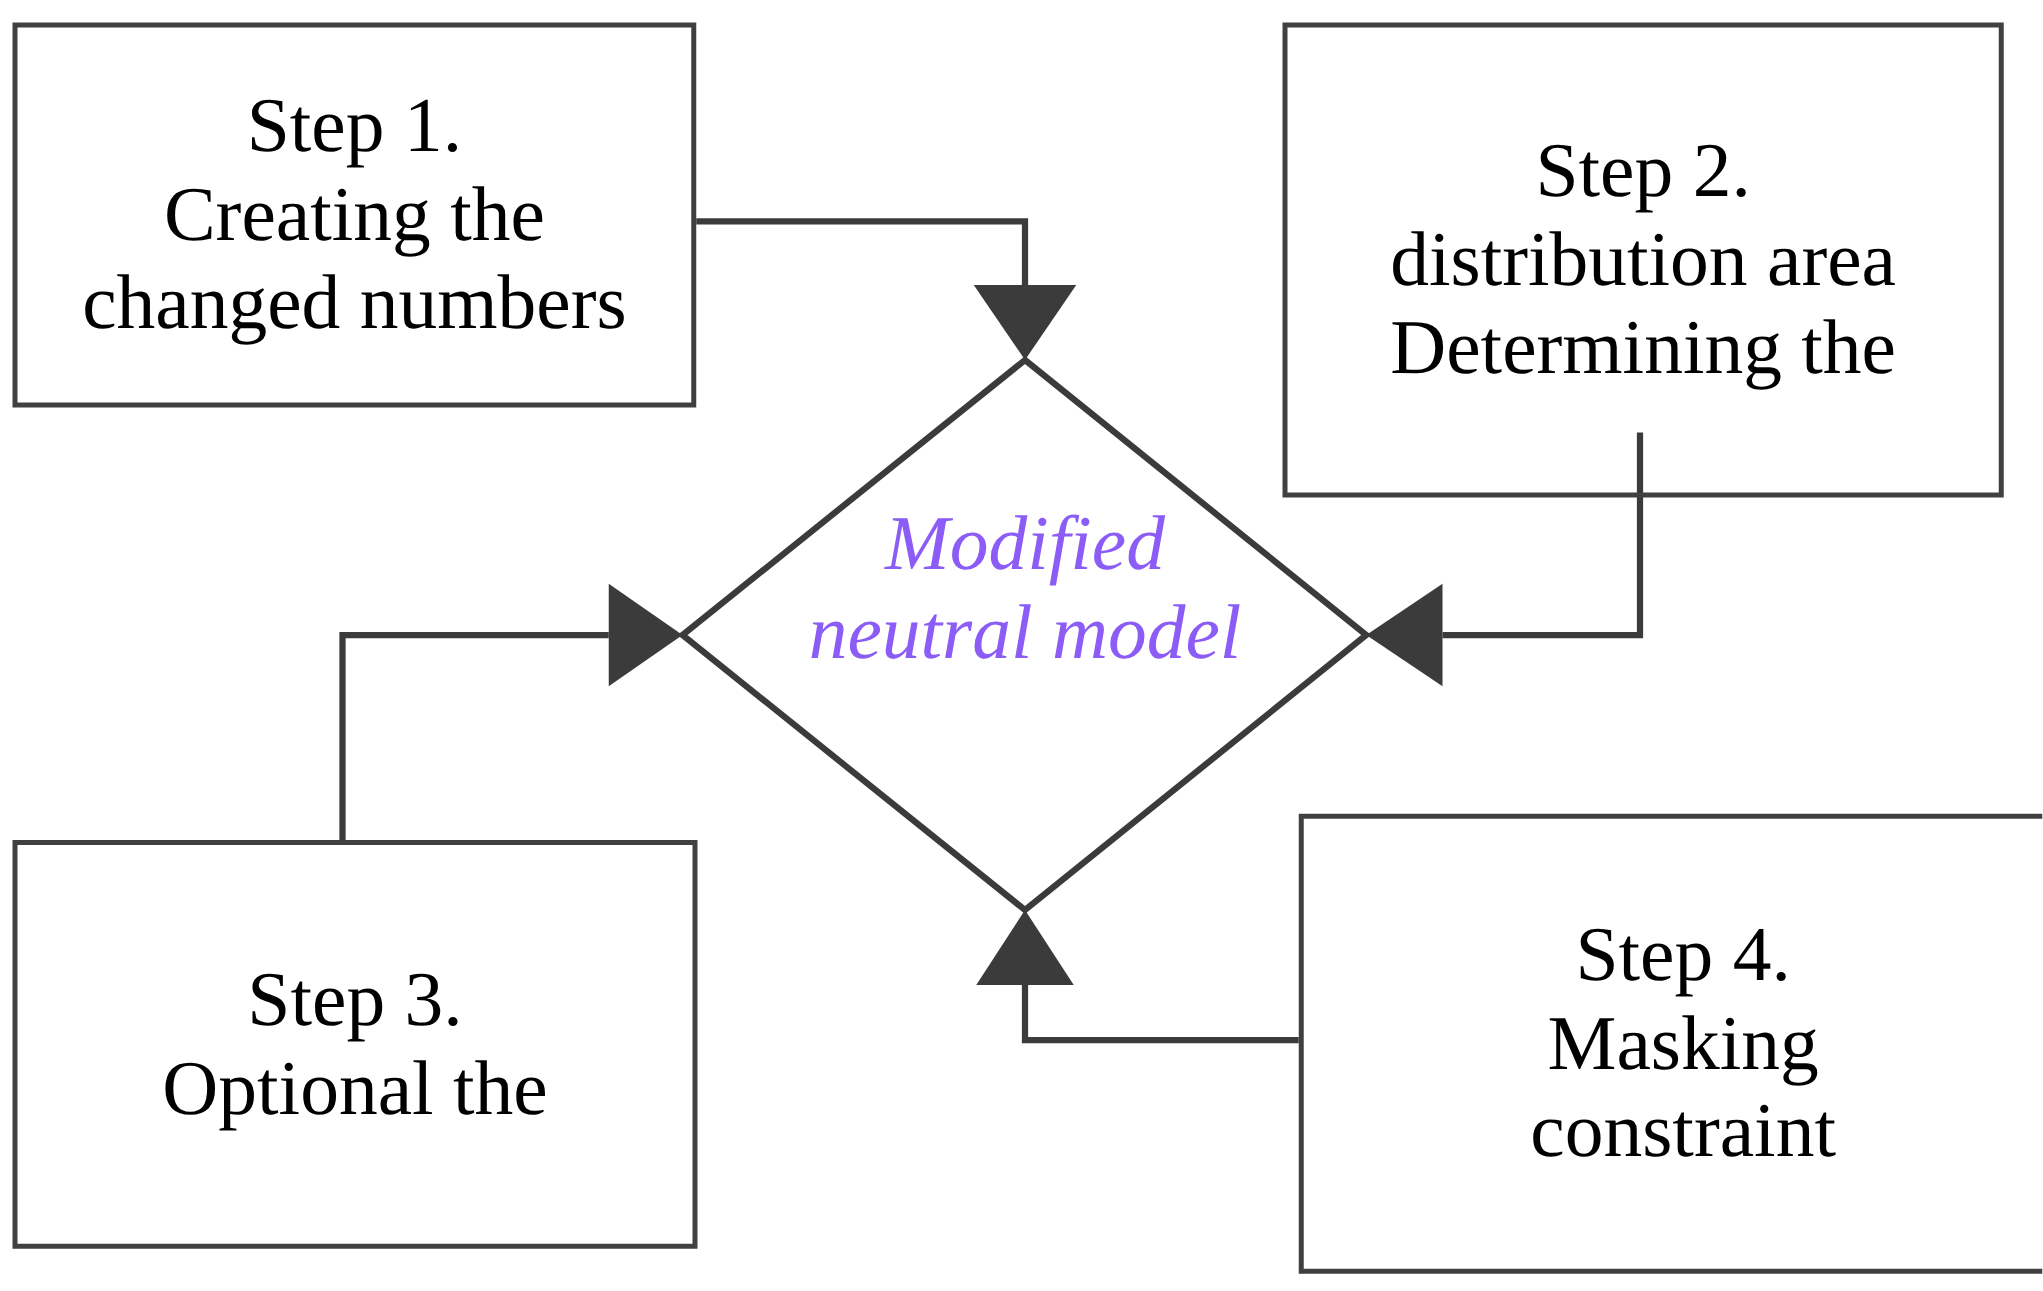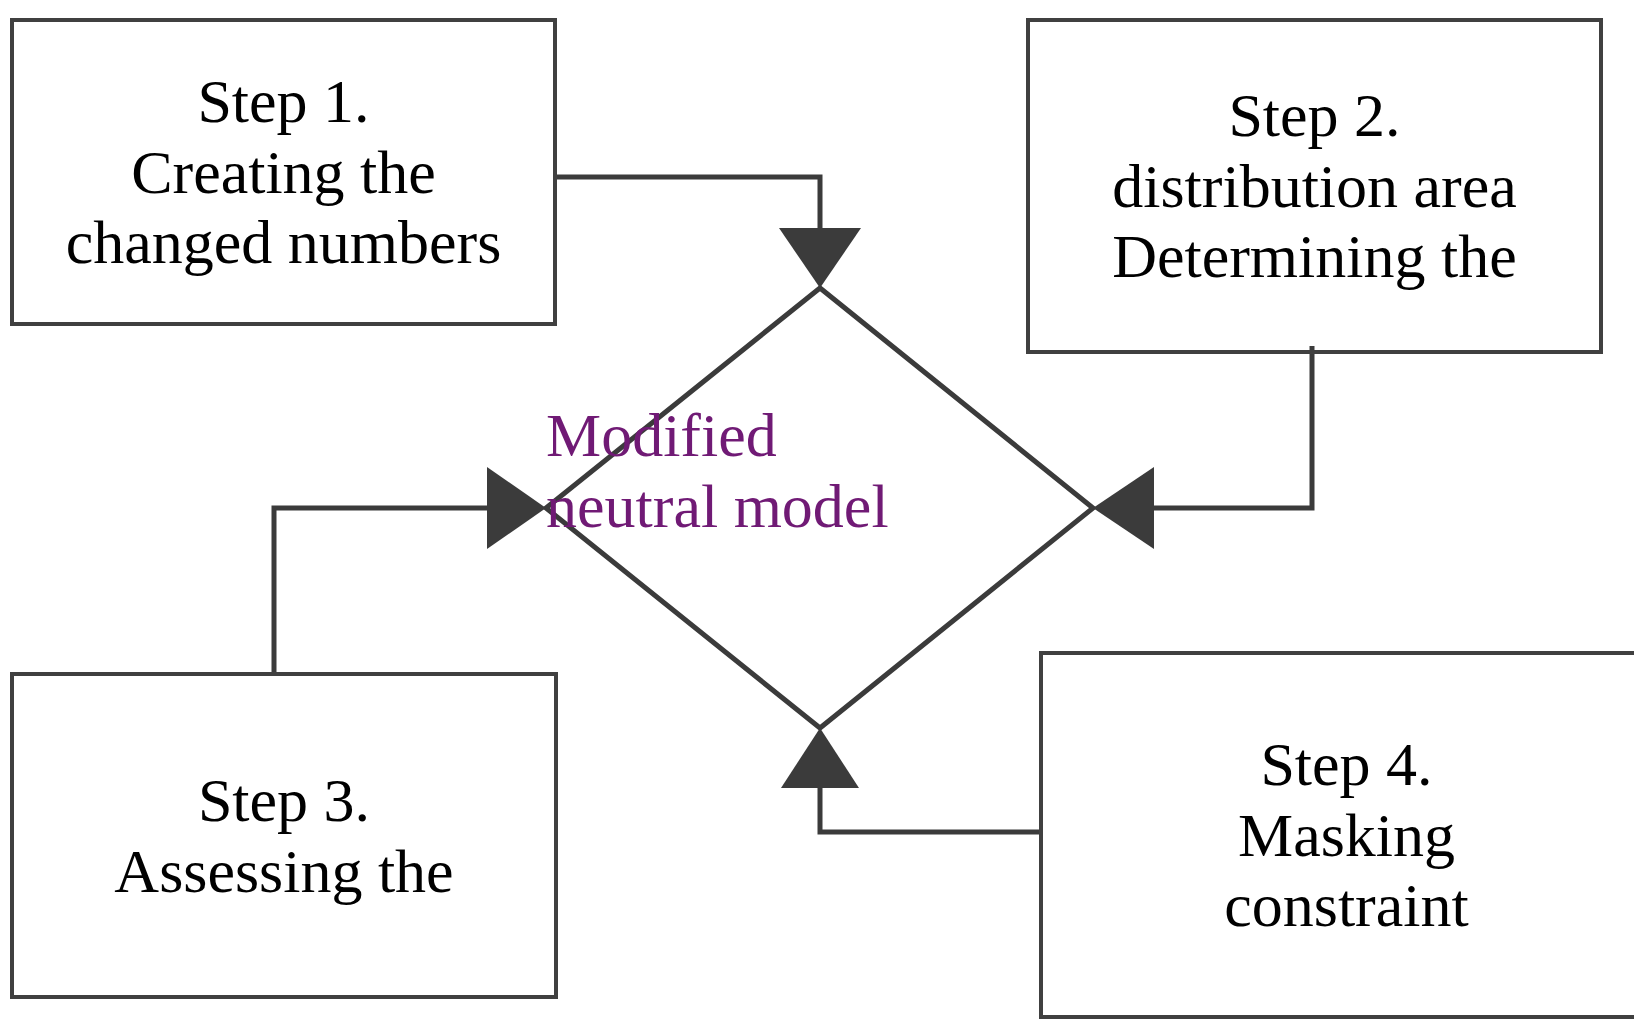--- a/index.html
+++ b/index.html
@@ -33,33 +33,35 @@
     justify-content: center;
     color: #000000;
     line-height: 1.14;
     text-align: center;
   }
   .node-line {
     display: block;
     white-space: nowrap;
   }
   #node-step1 { left: 10px;   top: 18px;  width: 547px; height: 308px; font-size: 62px; }
-  #node-step2 { left: 1026px; top: 18px;  width: 577px; height: 336px; font-size: 62px; text-align: center; }
+  #node-step2 { left: 1026px; top: 18px;  width: 577px; height: 380px; font-size: 62px; text-align: center; }
   #node-step3 { left: 10px;   top: 672px; width: 548px; height: 327px; font-size: 62px; align-items: center; }
   #node-step4 { left: 1039px; top: 651px; width: 615px; height: 368px; font-size: 62px; }
 
   .diamond-label {
     position: absolute;
     left: 546px;
     top: 400px;
     width: 548px;
-    color: #701a75;
+    text-align: center;
+    color: #8b5cf6;
     font-size: 62px;
     line-height: 1.14;
     pointer-events: none;
+    font-style: italic;
   }
 </style>
 </head>
 <body>
 
 <div id="diagram-root">
 
   <svg id="flow-svg" viewBox="0 0 1634 1033">
 
     <polygon points="820,288 1093,508 820,728 546,508" fill="none" stroke="#3b3b3b" stroke-width="5"></polygon>
@@ -92,21 +94,21 @@
   </div>
 
   <div class="node-box" id="node-step2">
     <span class="node-line">Step 2.</span>
     <span class="node-line">distribution area</span>
     <span class="node-line">Determining the</span>
   </div>
 
   <div class="node-box" id="node-step3">
     <span class="node-line">Step 3.</span>
-    <span class="node-line">Assessing the</span>
+    <span class="node-line">Optional the</span>
   </div>
 
   <div class="node-box" id="node-step4">
     <span class="node-line">Step 4.</span>
     <span class="node-line">Masking</span>
     <span class="node-line">constraint</span>
   </div>
 
   <div class="diamond-label">
     <div class="node-line">Modified</div>

